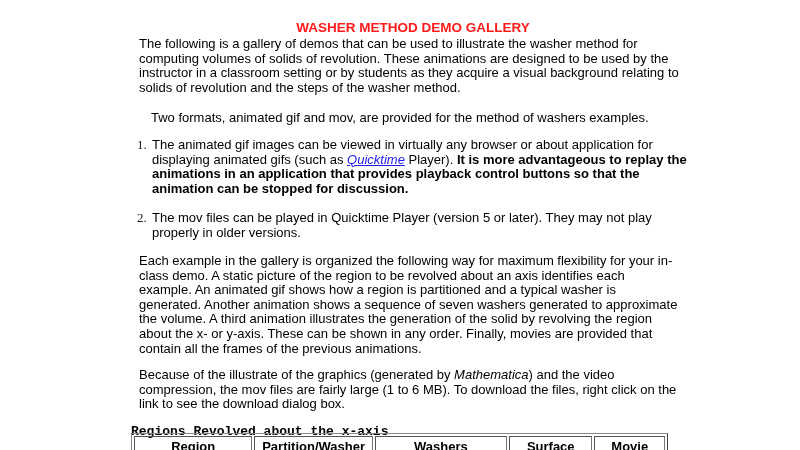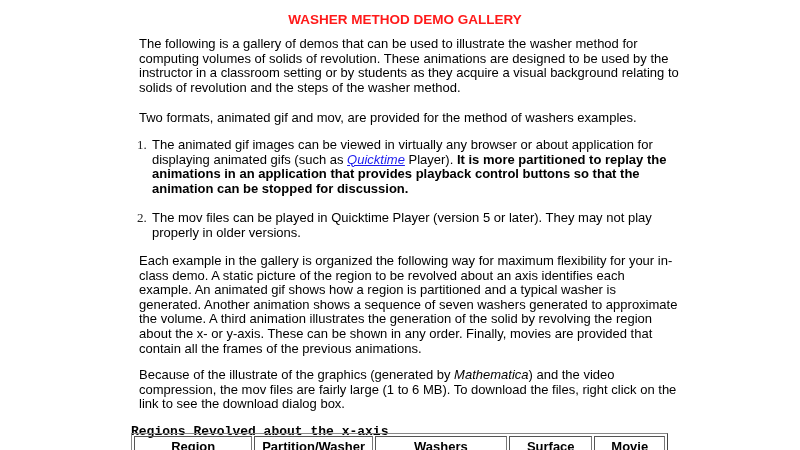--- a/index.html
+++ b/index.html
@@ -4,26 +4,26 @@
 <style>
   html, body { margin: 0; padding: 0; background: #ffffff; }
   body {
     width: 800px; height: 450px; overflow: hidden;
     font-family: "Liberation Sans", sans-serif;
     font-size: 13px; color: #000000;
   }
   .page { position: relative; width: 800px; height: 450px; }
   .content { position: absolute; left: 131px; top: 0; width: 540px; line-height: 14.6px; }
   h1 {
-    margin: 4px; position: absolute; top: 9px; left: 0; width: 540px;
+    margin: 12px; position: absolute; top: 9px; left: 0; width: 540px;
     text-align: center; font-size: 13.5px; font-weight: bold; color: #ff1a1a;
   }
   p { margin: 0; position: absolute; left: 8px; width: 540px; }
   .p1 { top: 37px; }
-  .p2 { top: 111px; }
+  .p2 { top: 111px; margin-left: 12px; }
   ol { margin: 0; padding: 0; position: absolute; left: 0; width: 540px; list-style: none; }
   ol li { position: relative; padding-left: 21px; }
   ol li .num { position: absolute; left: 6px; top: 0; font-family: "Liberation Serif", serif; font-size: 13px; color: #222; }
   .li1 { position: absolute; top: 138px; width: 540px; }
   .li2 { position: absolute; top: 211px; width: 540px; }
   a { color: #1a1aee; text-decoration: underline; font-style: italic; }
   .p3 { top: 254px; }
   .p4 { top: 368px; }
   h3 { margin: 0; position: absolute; top: 425px; left: 0; font-size: 13px; font-weight: bold; font-family: Liberation Mono, monospace; }
   table.gallery {
@@ -43,21 +43,21 @@
   <div class="content">
     <h1>WASHER METHOD DEMO GALLERY</h1>
 
     <p class="p1">The following is a gallery of demos that can be used to illustrate the washer method for computing volumes of solids of revolution.  These animations are designed to be used by the instructor in a classroom setting or by students as they acquire a visual background relating to solids of revolution and the steps of the washer method.</p>
 
     <p class="p2">Two formats, animated gif and mov, are provided for the method of washers examples.</p>
 
     <ol>
       <li class="li1">
         <span class="num">1.</span>
-        <span>The animated gif images can be viewed in virtually any browser or about application for displaying animated gifs (such as </span><a href="#">Quicktime</a><span> Player).  </span><b>It is more partitioned to replay the animations in an application that provides playback control buttons so that the animation can be stopped for discussion.</b>
+        <span>The animated gif images can be viewed in virtually any browser or about application for displaying animated gifs (such as </span><a href="#">Quicktime</a><span> Player).  </span><b>It is more advantageous to replay the animations in an application that provides playback control buttons so that the animation can be stopped for discussion.</b>
       </li>
       <li class="li2">
         <span class="num">2.</span>
         <span>The mov files can be played in Quicktime Player (version 5 or later).  They may not play properly in older versions.</span>
       </li>
     </ol>
 
     <p class="p3">Each example in the gallery is organized the following way for maximum flexibility for your in-class demo.  A static picture of the region to be revolved about an axis identifies each example. An animated gif shows how a region is partitioned and a typical washer is generated. Another animation shows a sequence of seven washers generated to approximate the volume.  A third animation illustrates the generation of the solid by revolving the region about the x- or y-axis. These can be shown in any order.  Finally, movies are provided that contain all the frames of the previous animations.</p>
 
     <p class="p4"><span>Because of the illustrate of the graphics (generated by </span><i>Mathematica</i><span>) and the video compression, the mov files are fairly large (1 to 6 MB).  To download the files, right click on the link to see the download dialog box.</span></p>

